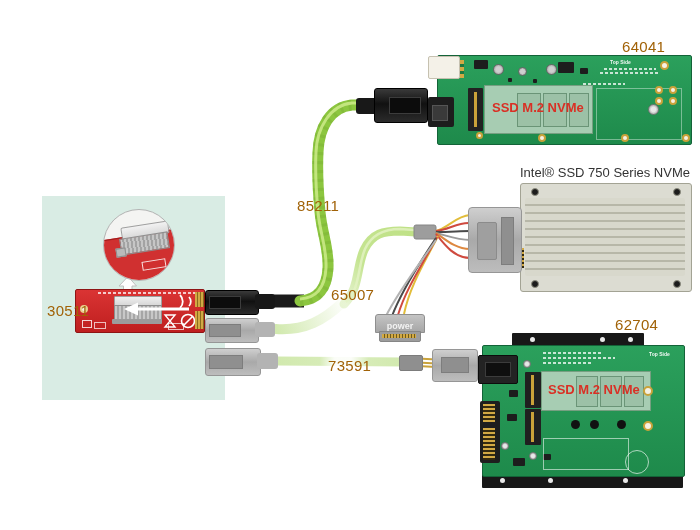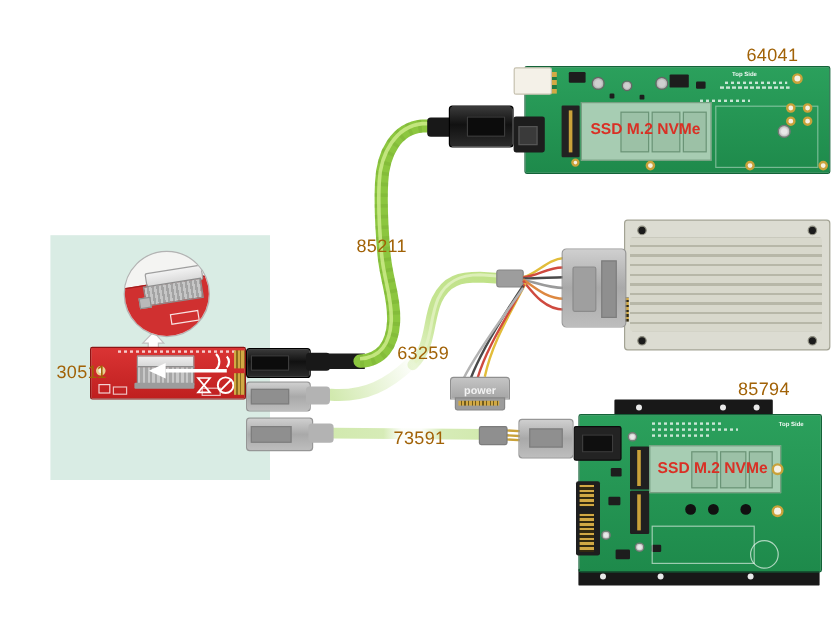--- a/index.html
+++ b/index.html
@@ -306,19 +306,20 @@
     <div class="chip" style="left:26px;top:44px;width:9px;height:7px;"></div>
     <div class="chip" style="left:24px;top:68px;width:10px;height:7px;"></div>
     <div class="chip" style="left:30px;top:112px;width:12px;height:8px;"></div>
     <div class="chip" style="left:60px;top:108px;width:8px;height:6px;"></div>
 
     <div class="outline-white" style="left:60px;top:92px;width:84px;height:30px;opacity:.7;"></div>
     <div class="outline-white" style="left:142px;top:104px;width:22px;height:22px;border-radius:50%;opacity:.8;"></div>
   </div>
 
   <div class="part-label" style="left:622px;top:38px;">64041</div>
-  <div class="part-label" style="left:615px;top:316px;">85794</div>
+  <div class="ssd-title" style="left:520px;top:165px;width:170px;">Intel® SSD 750 Series NVMe</div>
+  <div class="part-label" style="left:615px;top:316px;">62704</div>
   <div class="part-label" style="left:47px;top:302px;">30511</div>
   <div class="part-label" style="left:297px;top:197px;text-align:center;">85211</div>
-  <div class="part-label" style="left:331px;top:286px;">63259</div>
+  <div class="part-label" style="left:331px;top:286px;">65007</div>
   <div class="part-label" style="left:328px;top:357px;">73591</div>
 
 </div>
 
 </body></html>

